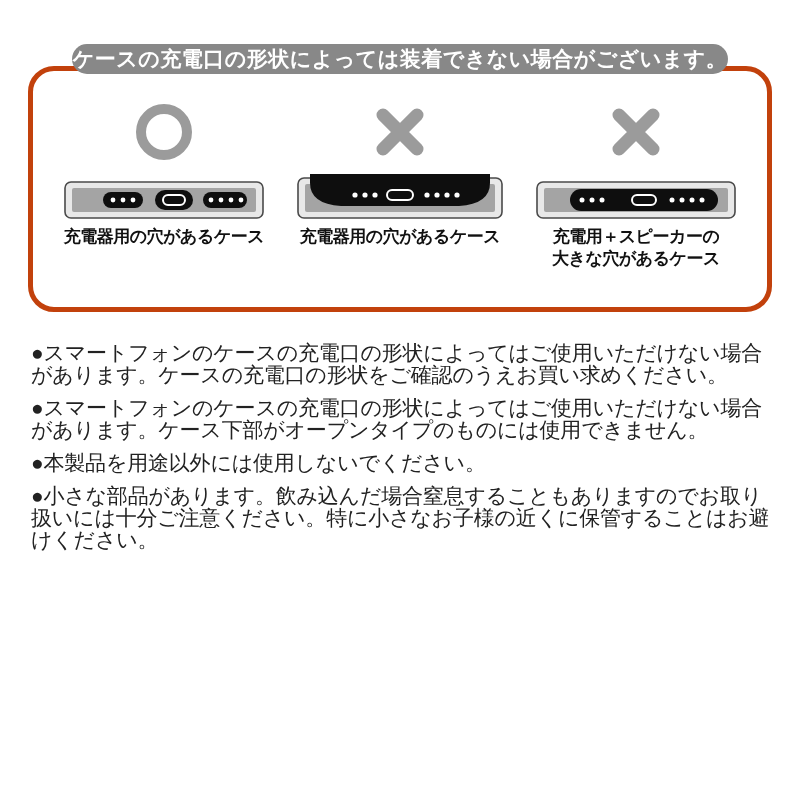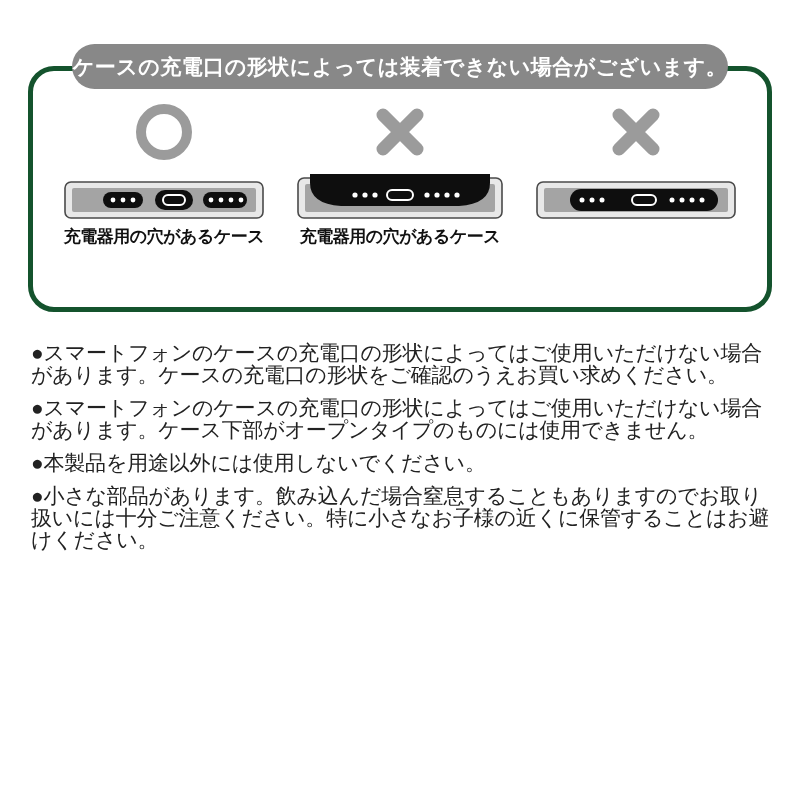--- a/index.html
+++ b/index.html
@@ -12,28 +12,28 @@
     width: 800px; height: 800px;
     background: #ffffff;
     overflow: hidden;
   }
   
   .panel {
     position: absolute;
     left: 28px; top: 66px;
     width: 744px; height: 246px;
     box-sizing: border-box;
-    border: 5px solid #14532d;
+    border: 5px solid #c2410c;
     border-radius: 26px;
     background: #ffffff;
   }
   .banner {
     position: absolute;
     left: 72px; top: 44px;
-    width: 656px; height: 45px;
+    width: 656px; height: 30px;
     background: #888888;
     border-radius: 23px;
     display: flex; align-items: center; justify-content: center;
     z-index: 2;
   }
   .banner span {
     color: #ffffff;
     font-size: 21px;
     font-weight: bold;
     letter-spacing: 0.5px;
@@ -183,20 +183,24 @@
               <rect x="96" y="14" width="24" height="10" rx="5" fill="none" stroke="#ffffff" stroke-width="2"></rect>
             </g>
             <g>
               <circle cx="136" cy="19" r="2.5" fill="#ffffff"></circle>
               <circle cx="146" cy="19" r="2.5" fill="#ffffff"></circle>
               <circle cx="156" cy="19" r="2.5" fill="#ffffff"></circle>
               <circle cx="166" cy="19" r="2.5" fill="#ffffff"></circle>
             </g>
           </svg>
         </div>
+        <div class="case-label">
+          <span>充電用＋スピーカーの</span>
+          <span>大きな穴があるケース</span>
+        </div>
       </div>
 
     </div>
   </div>
 
   <div class="banner">
     <span>ケースの充電口の形状によっては装着できない場合がございます。</span>
   </div>
 
   <div class="notices">

